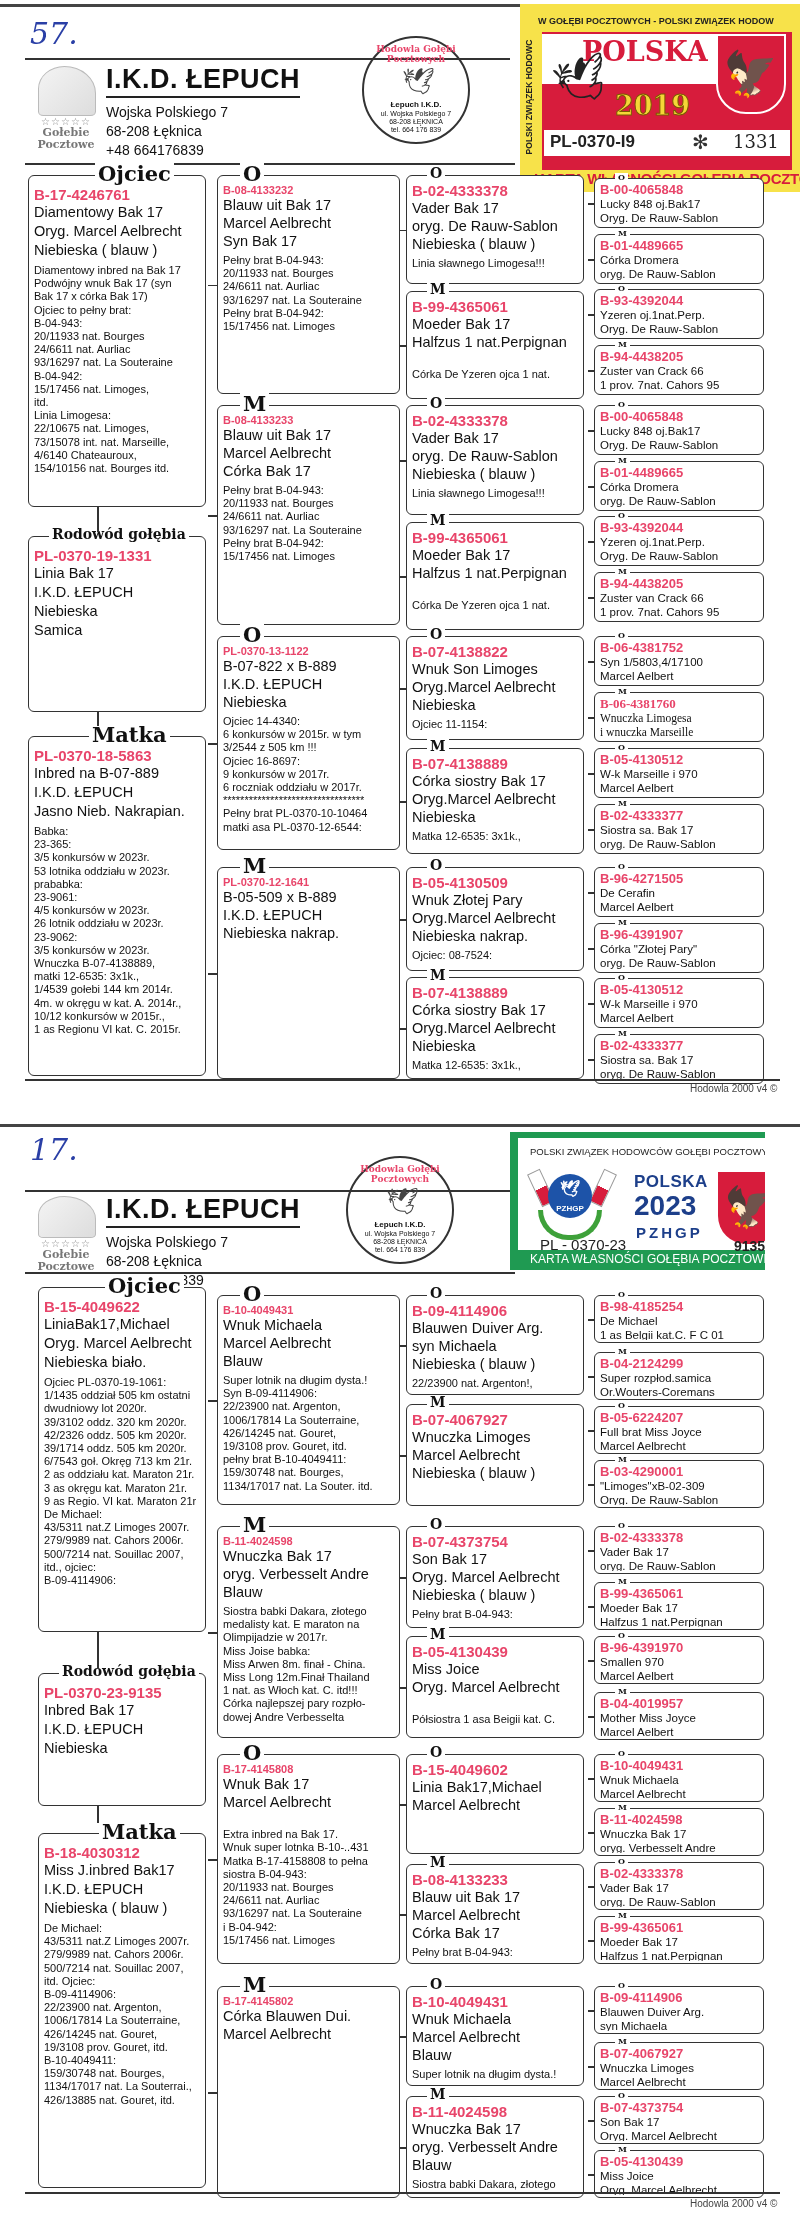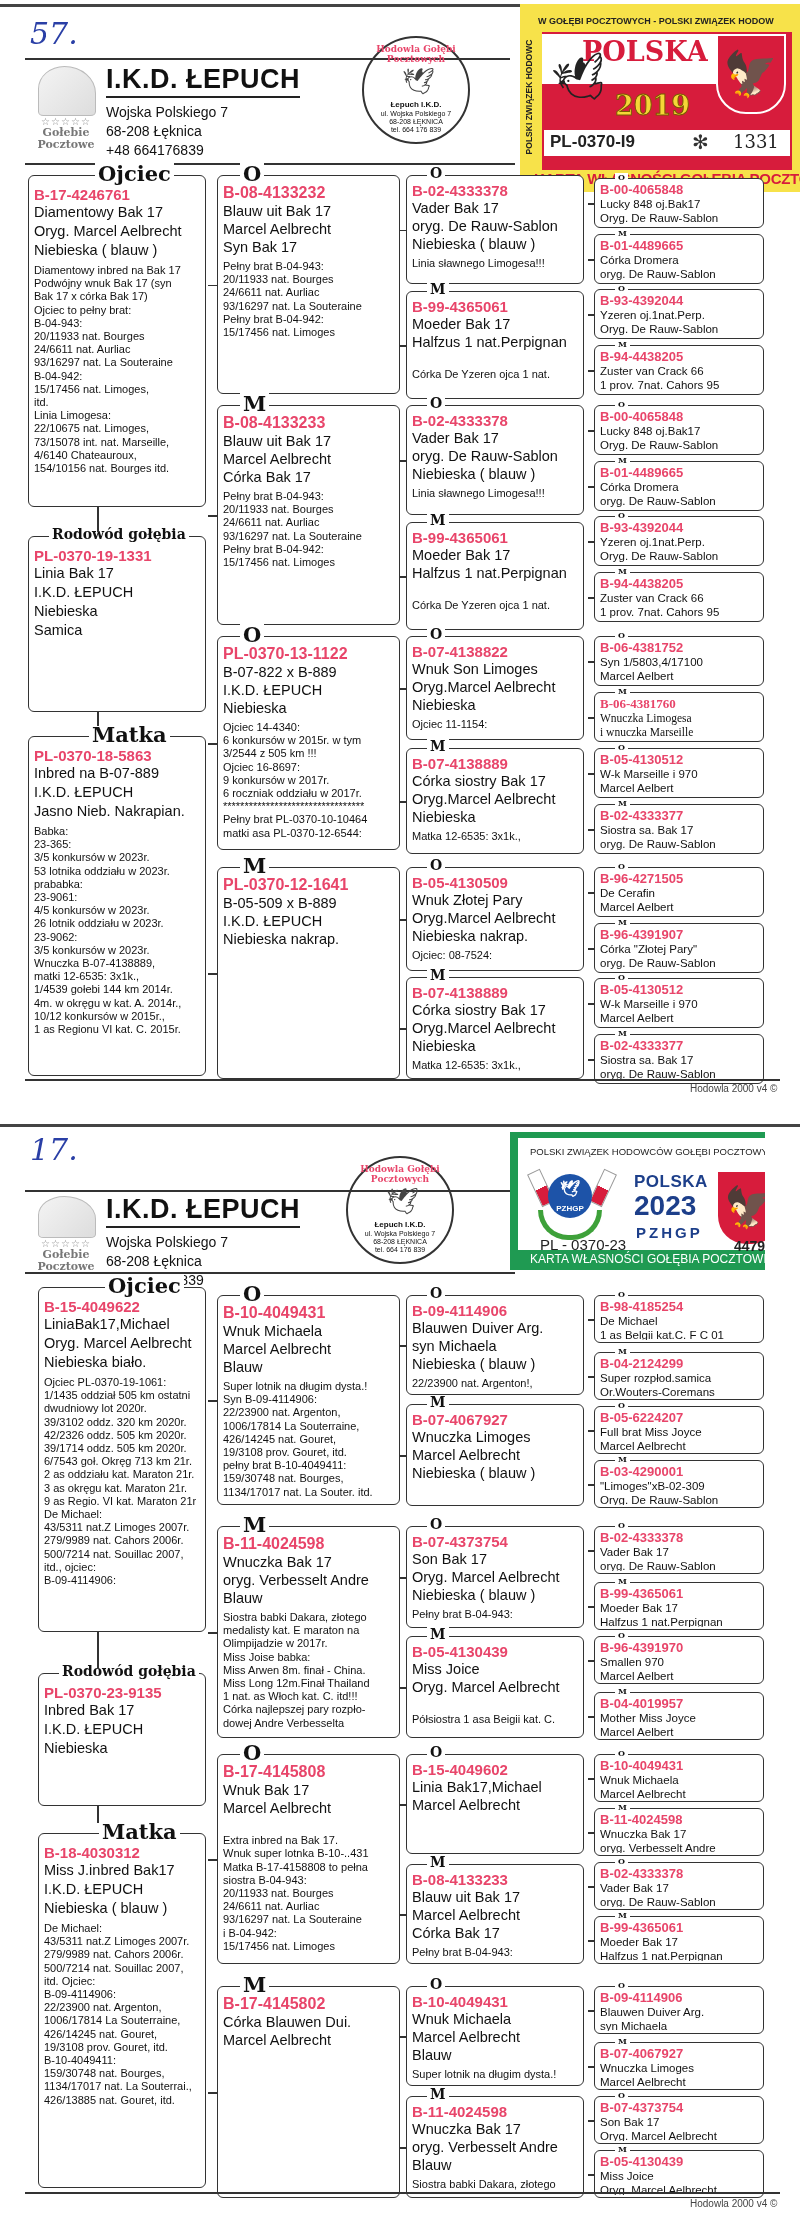--- a/index.html
+++ b/index.html
@@ -59,21 +59,21 @@
 
   
   .box { position: absolute; border: 1.5px solid #333; border-radius: 6px; background: #fff; padding: 2px 4px 2px 5px; overflow: hidden; }
   .box-label { position: absolute; background: #fff; font-family: "DejaVu Serif", serif; font-weight: bold; padding: 0 3px; line-height: 1; }
   .lbl-big { font-size: 21px; top: -13px; }
   .lbl-mid { font-size: 14px; top: -10px; }
   .lbl-tiny { font-size: 8px; top: -6px; }
   .ring { color: #e8456a; font-weight: bold; }
   .r1 .ring { font-size: 15px; margin-top: 8px; }
   .r1 .ln { font-size: 14.5px; line-height: 19px; }
-  .r2 .ring { font-size: 16px; margin-top: 6px; }
+  .r2 .ring { font-size: 11px; margin-top: 6px; }
   .r2 .ln { font-size: 14.5px; line-height: 18px; }
   .r3 .ring { font-size: 15px; margin-top: 4px; }
   .r3 .ln { font-size: 14.5px; line-height: 18px; }
   .r4 .ring { font-size: 13px; line-height: 14px; margin-top: 2px; }
   .r4 .ln { font-size: 11.5px; line-height: 14px; white-space: nowrap; }
   .note { font-size: 11px; line-height: 13.2px; margin-top: 4px; white-space: pre-line; }
   .vline { position: absolute; width: 2px; background: #333; }
   .tick { position: absolute; height: 1.5px; background: #333; }
   .footer { position: absolute; font-size: 10px; color: #444; }
   .annot { position: absolute; font-family: "DejaVu Serif", serif; font-style: italic; font-size: 11px; color: #2a3fa6; }
@@ -517,21 +517,21 @@
     <div class="toptext">POLSKI ZWIĄZEK HODOWCÓW GOŁĘBI POCZTOWYCH</div>
     <div class="flagL"></div>
     <div class="flagR"></div>
     <div class="wreath"></div>
     <div class="logo-c">PZHGP</div>
     <div class="polska">POLSKA</div>
     <div class="year">2023</div>
     <div class="org">PZHGP</div>
     <div class="eagle">🦅</div>
     <div class="ringno">PL - 0370-23</div>
-    <div class="serial">4479</div>
+    <div class="serial">9135</div>
     <div class="karta">KARTA  WŁASNOŚCI GOŁĘBIA POCZTOWEGO</div>
   </div>
 
   <div class="annot" style="left:88px;top:600px;">1</div>
   <div id="tree2">
       <div class="box r1" style="left: 38px; top: 167px; width: 168px; height: 345px; overflow: visible;">
         <span class="box-label lbl-big" style="left: 66px;">Ojciec</span>
         <div style="overflow: hidden; height: 100%;">
           <div class="ring">B-15-4049622</div>
           <div class="ln">LiniaBak17,Michael</div>

